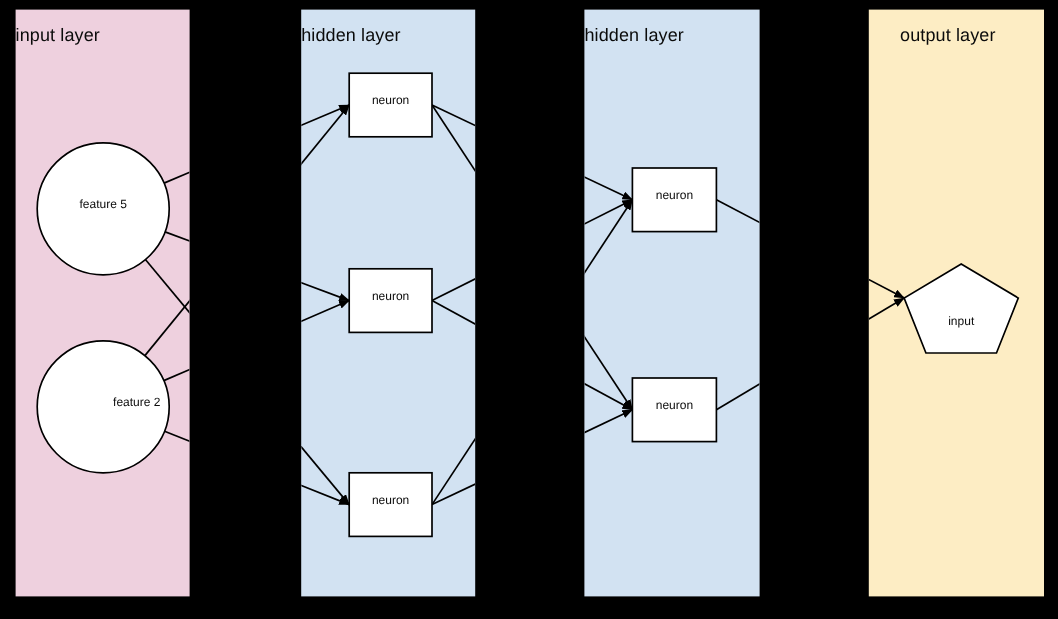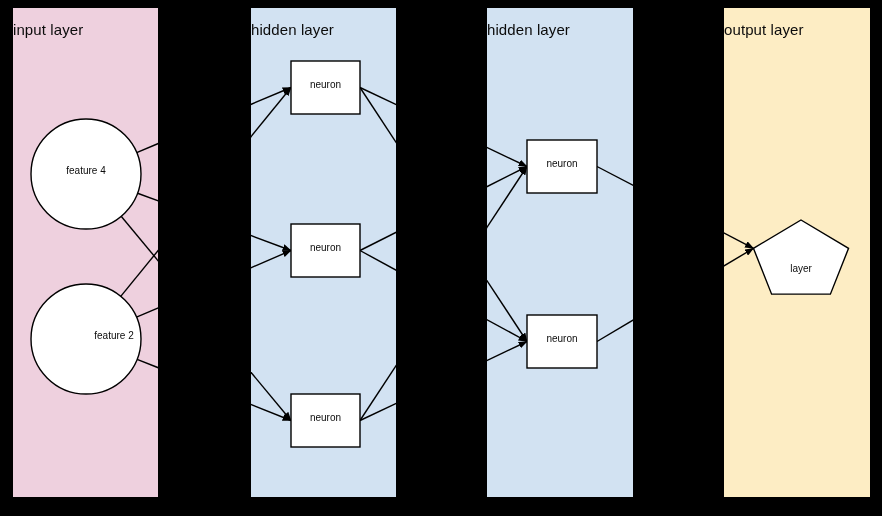--- a/index.html
+++ b/index.html
@@ -63,21 +63,21 @@
         <line x1="123.67364551557003" y1="144.61819347757654" x2="278" y2="79.5" stroke="#000000" stroke-width="1.4"></line>
         <line x1="124.52902818670006" y1="185.22912515259782" x2="278" y2="242.5" stroke="#000000" stroke-width="1.4"></line>
         <line x1="108.16793977881679" y1="208.28730319745532" x2="278" y2="412.5" stroke="#000000" stroke-width="1.4"></line>
         <line x1="107.74955797104565" y1="288.3682252208879" x2="278" y2="79.5" stroke="#000000" stroke-width="1.4"></line>
         <line x1="123.49546669362621" y1="309.20073754933696" x2="278" y2="242.5" stroke="#000000" stroke-width="1.4"></line>
         <line x1="124.1090898649766" y1="351.31897962924677" x2="278" y2="412.5" stroke="#000000" stroke-width="1.4"></line>
         <circle cx="73" cy="166" r="55" fill="#ffffff" stroke="#000000" stroke-width="1.4"></circle>
         <circle cx="73" cy="331" r="55" fill="#ffffff" stroke="#000000" stroke-width="1.4"></circle>
       </svg>
     <div class="layer-title" id="title-input" style="top: 13px;">input layer</div>
-    <div class="node-label" id="lbl-feature-1" style="left: 18px; top: 157px; width: 110px;">feature 4</div>
+    <div class="node-label" id="lbl-feature-1" style="left: 18px; top: 157px; width: 110px;">feature 5</div>
     <div class="node-label" id="lbl-feature-2" style="left: 18px; top: 322px; width: 110px; padding-left: 28px;">feature 2</div>
   </div>
 
   <div class="layer-box" id="box-h1" style="left: 251px; top: 8px; width: 145px; height: 489px; background: rgb(210, 226, 242);">
     <svg class="layer-svg" id="svg-h1" width="145" height="489" viewBox="0 0 145 489">
         <defs>
           <marker id="ah-h1" markerWidth="9" markerHeight="7" refX="8.4" refY="3.5" orient="auto" markerUnits="userSpaceOnUse">
             <path d="M0,0 L9,3.5 L0,7 z" fill="#000000"></path>
           </marker>
         </defs>
@@ -130,17 +130,17 @@
     <svg class="layer-svg" id="svg-output" width="146" height="489" viewBox="0 0 146 489">
         <defs>
           <marker id="ah-out" markerWidth="9" markerHeight="7" refX="8.4" refY="3.5" orient="auto" markerUnits="userSpaceOnUse">
             <path d="M0,0 L9,3.5 L0,7 z" fill="#000000"></path>
           </marker>
         </defs>
         <line x1="-127" y1="158.5" x2="29.447174185242375" y2="240.33030323062715" stroke="#000000" stroke-width="1.4" marker-end="url(#ah-out)"></line>
         <line x1="-127" y1="333.5" x2="29.447174185242375" y2="240.33030323062715" stroke="#000000" stroke-width="1.4" marker-end="url(#ah-out)"></line>
         <polygon points="77,212 124.55282581475763,240.33030323062715 106.3892626146237,286.1696967693729 47.6107373853763,286.1696967693729 29.447174185242375,240.33030323062715" fill="#ffffff" stroke="#000000" stroke-width="1.4"></polygon>
       </svg>
-    <div class="layer-title" id="title-output" style="top: 13px;">output layer</div>
-    <div class="node-label" id="lbl-output" style="left: 27px; top: 255px; width: 100px;">layer</div>
+    <div class="layer-title" id="title-output" style="top: 13px; padding-left: 26px;">output layer</div>
+    <div class="node-label" id="lbl-output" style="left: 27px; top: 255px; width: 100px;">input</div>
   </div>
 
 </div>
 
 </body></html>

